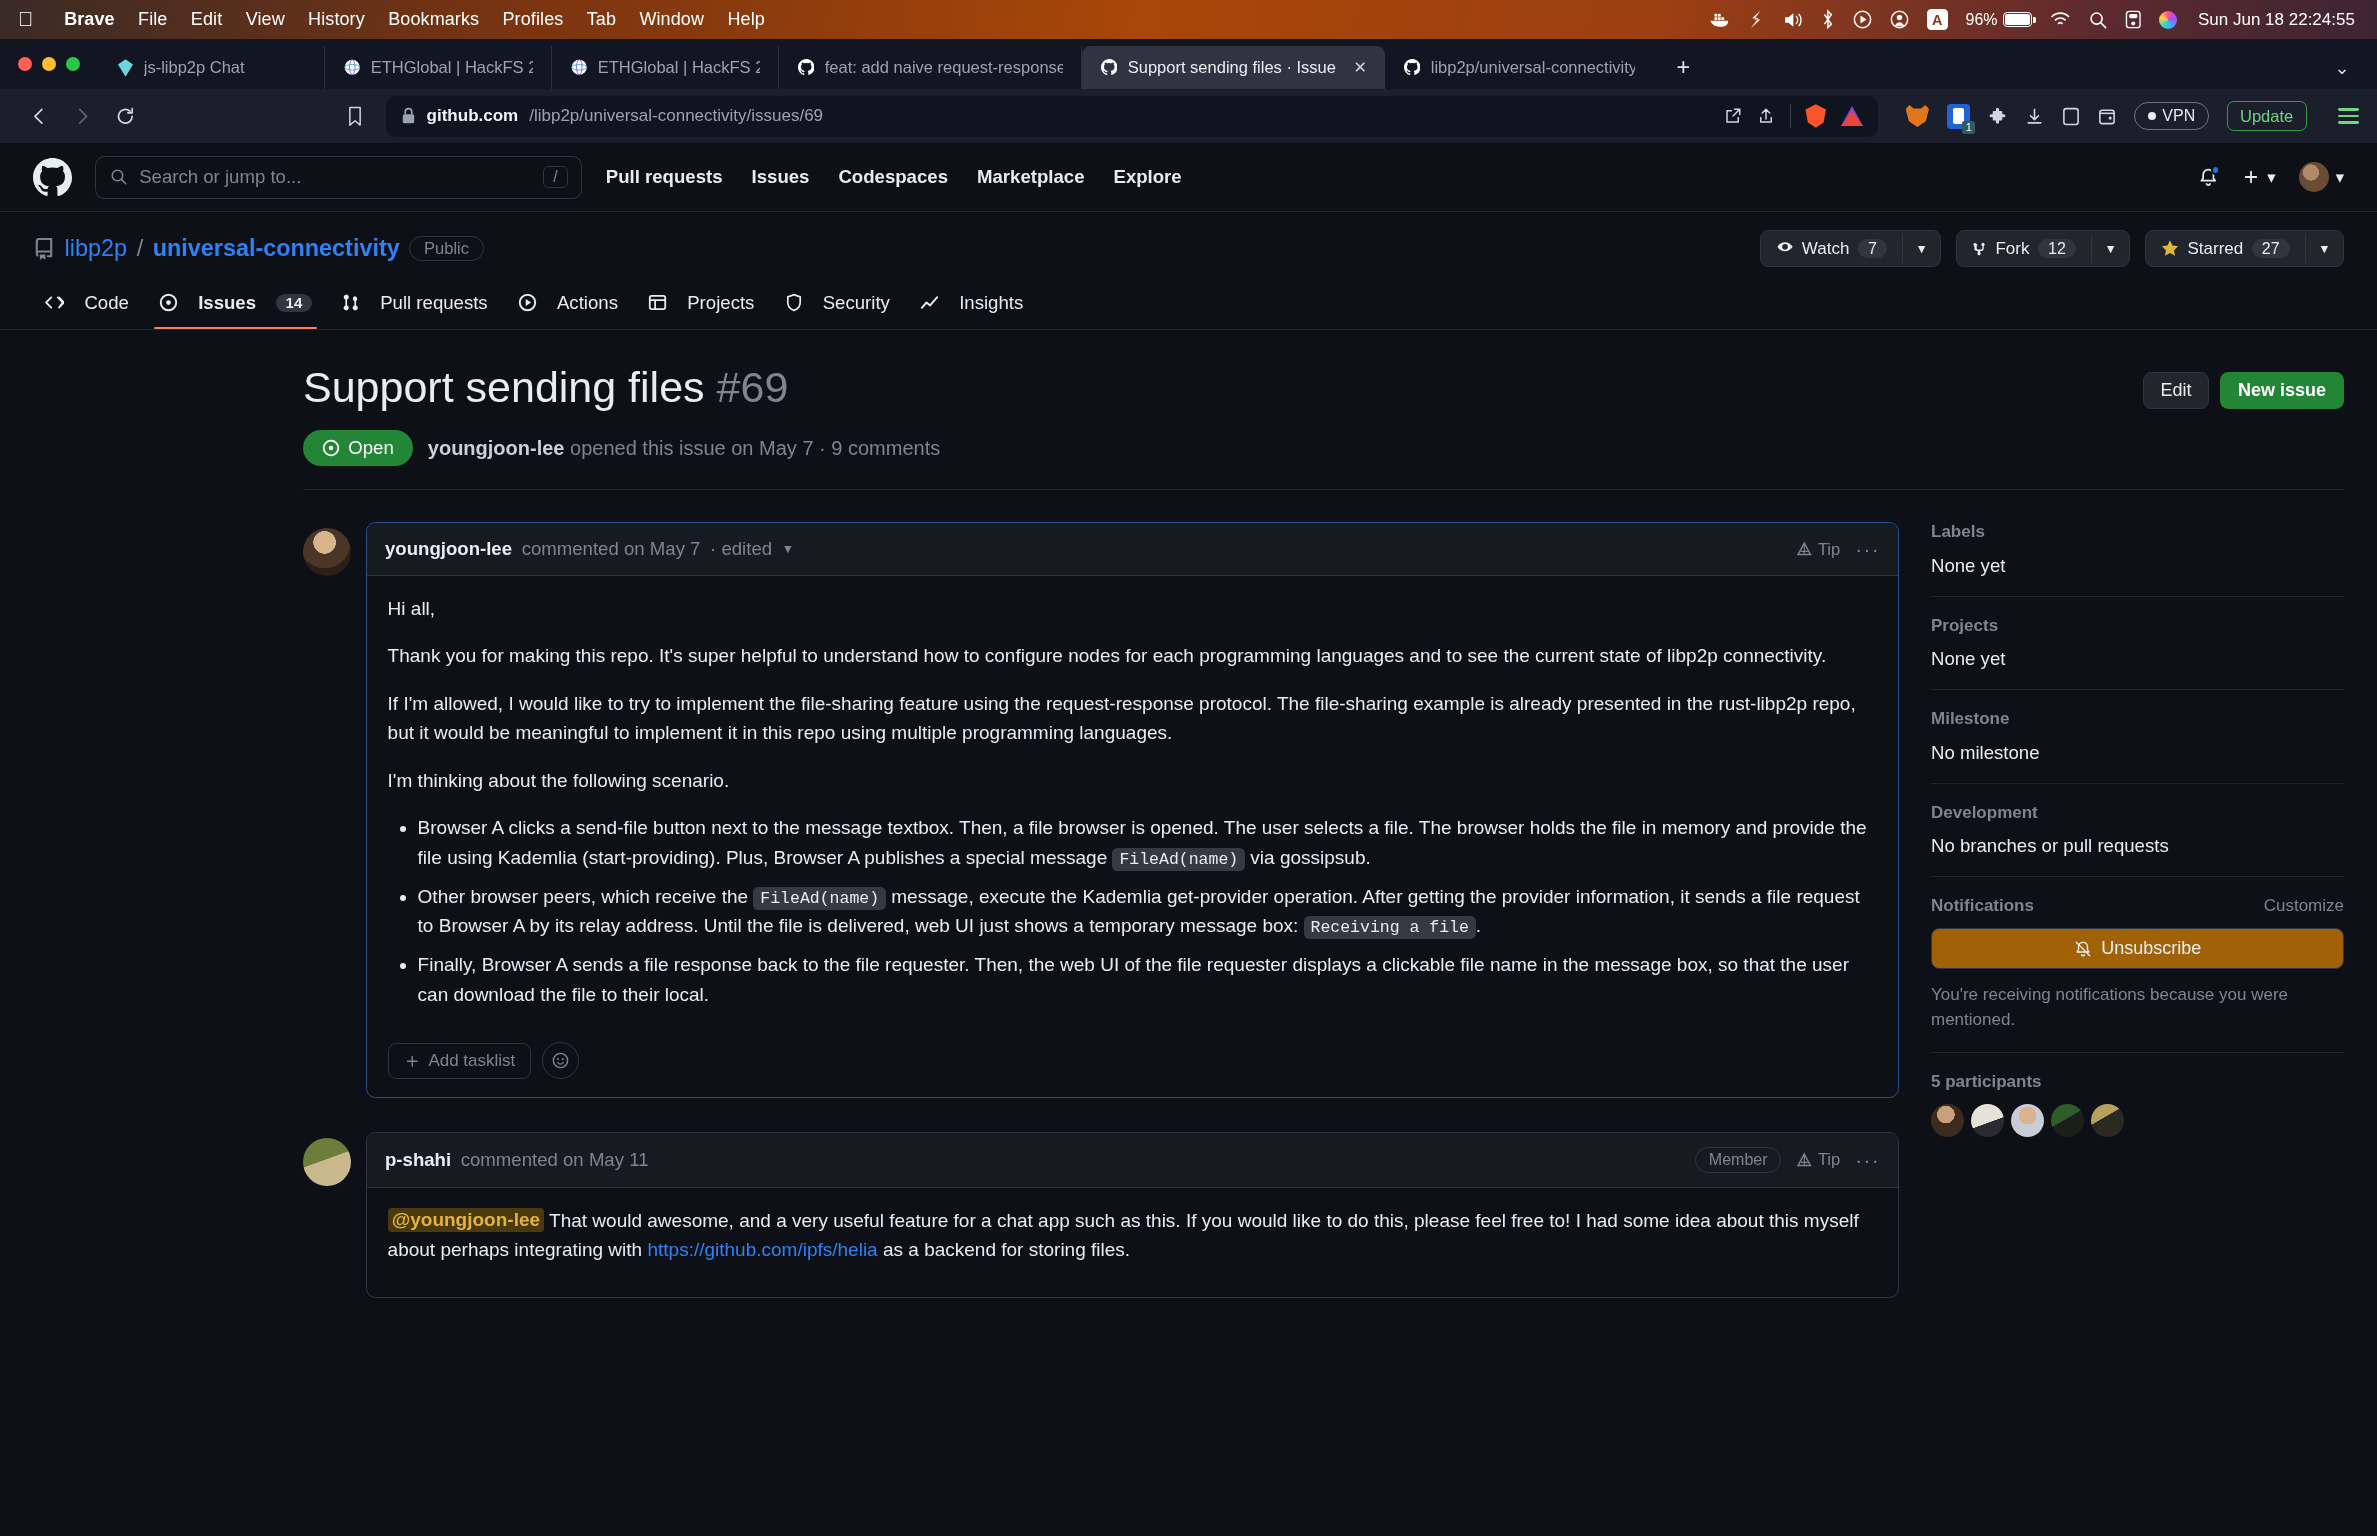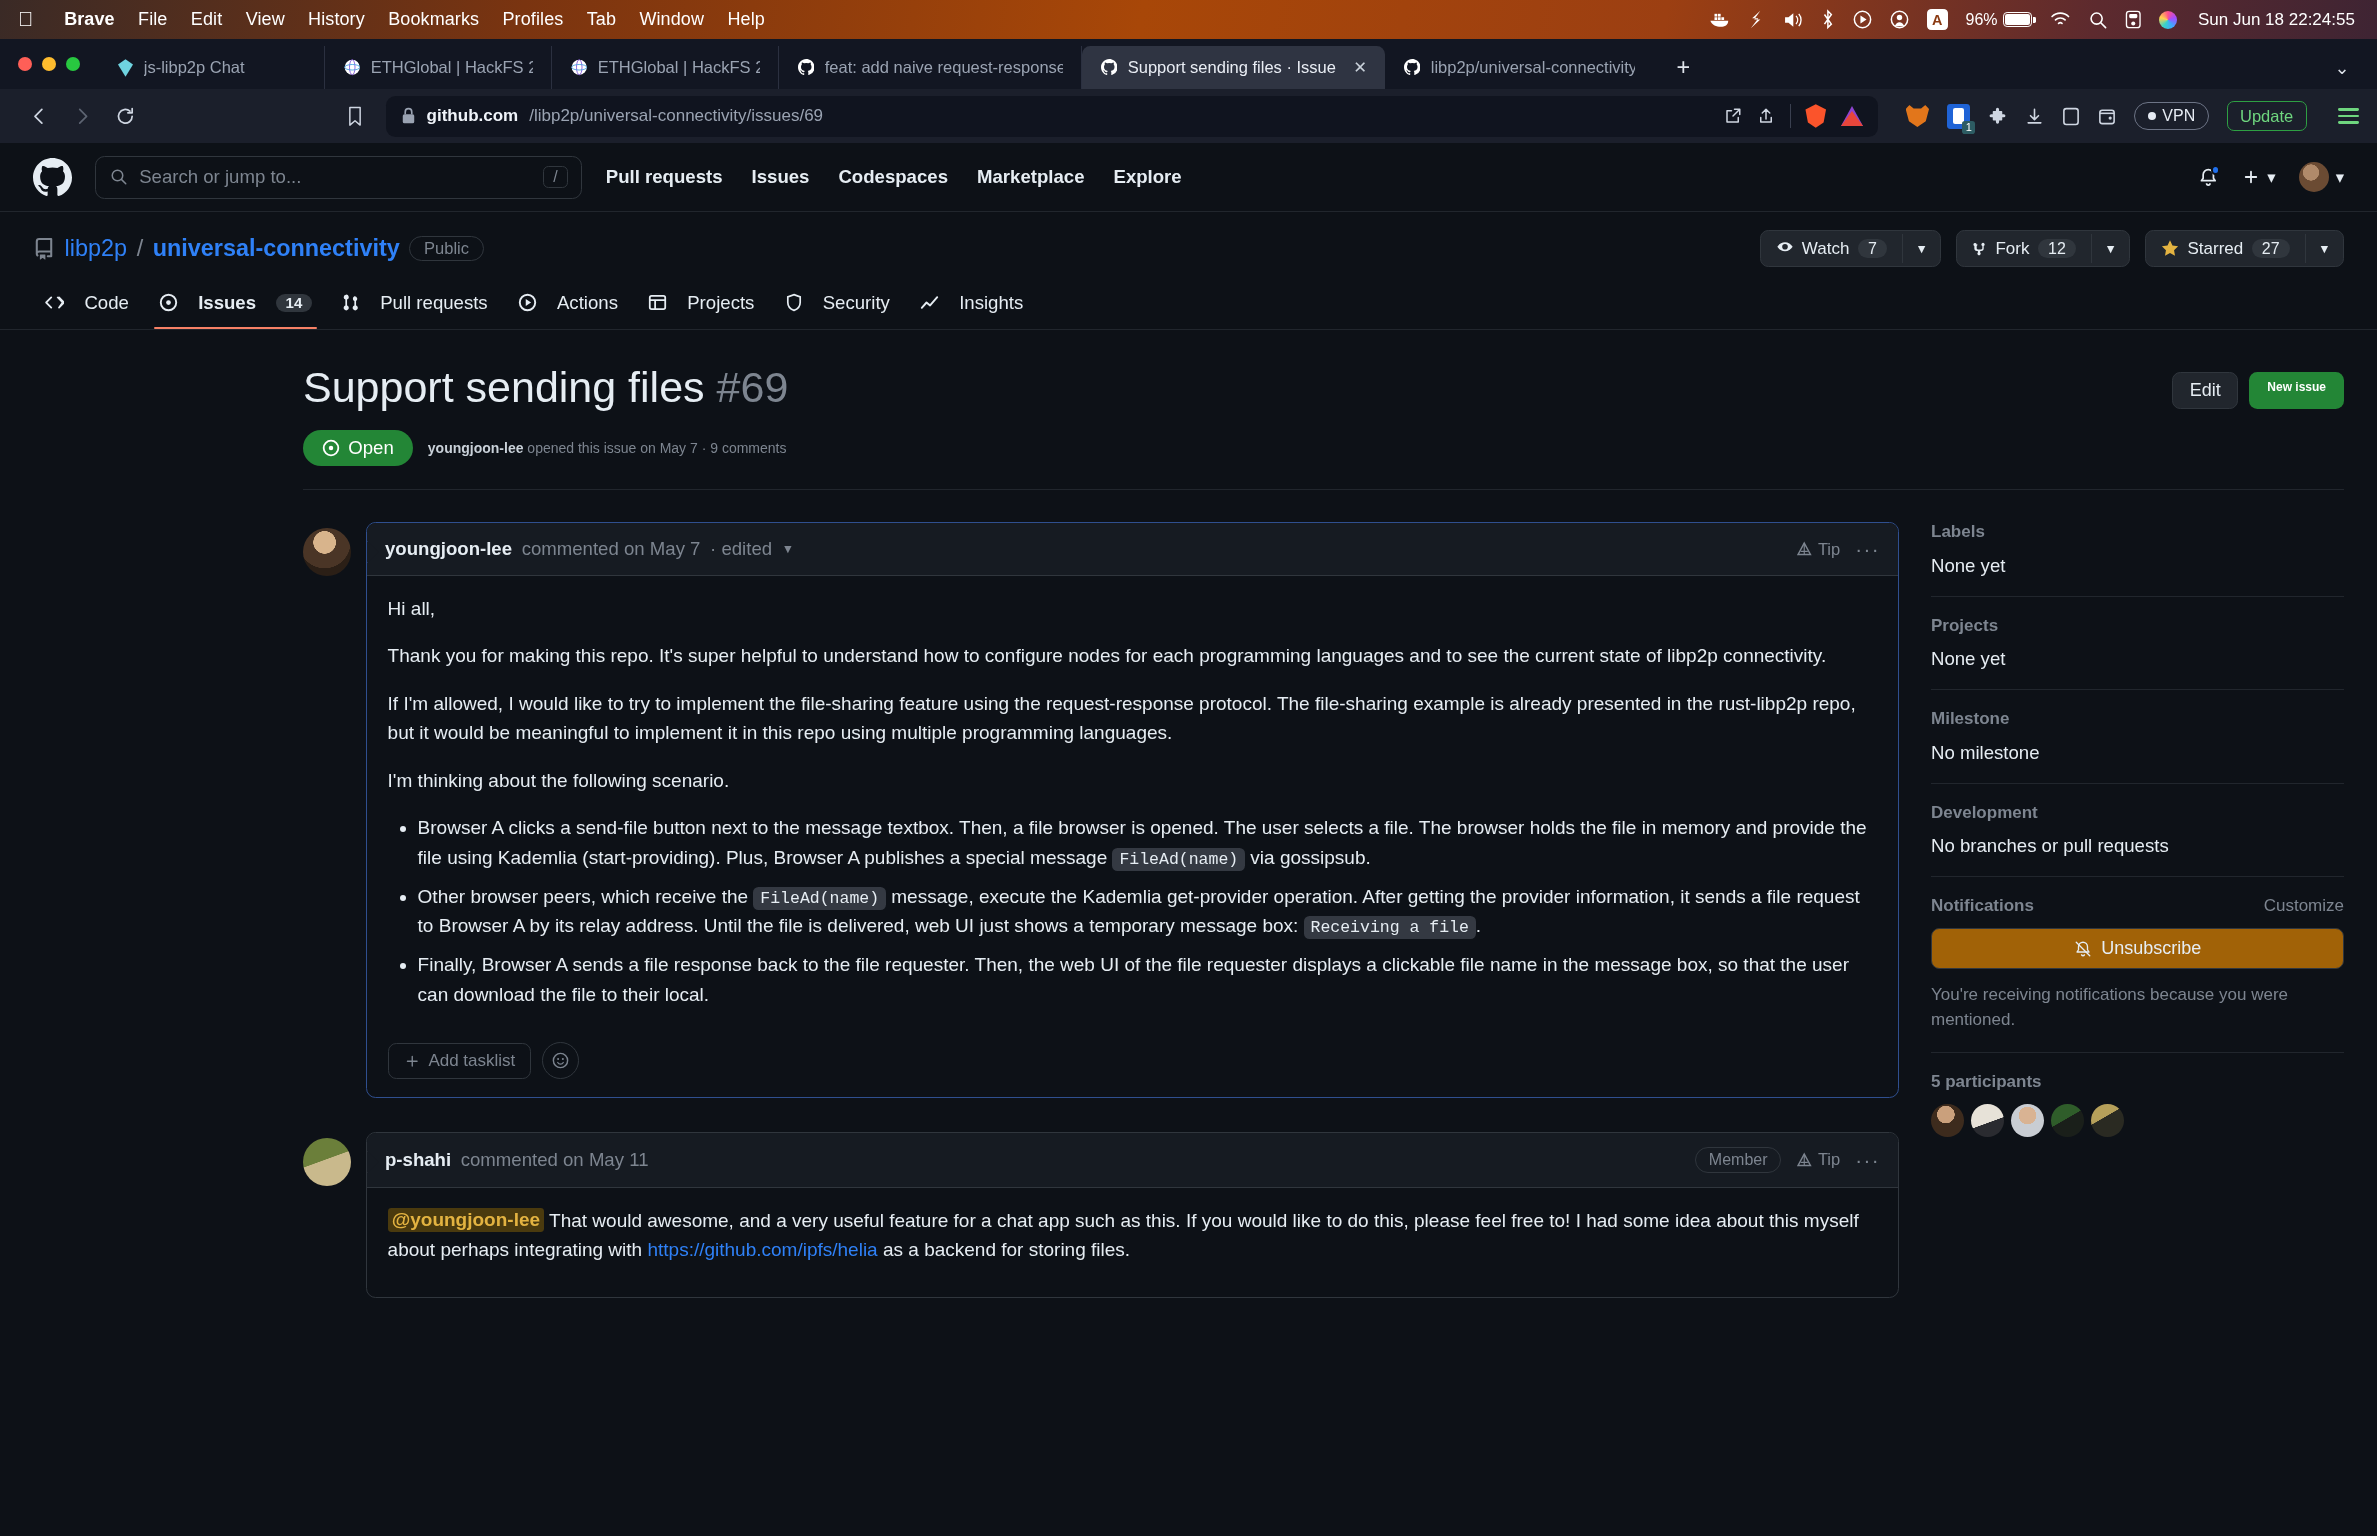--- a/index.html
+++ b/index.html
@@ -114,24 +114,24 @@
   .rtab .cnt { background:#30363d; border-radius:16.5px; padding: 0.7px 9.6px; font-size:15px; }
   .rtab.active { font-weight: 600; }
   .rtab.active::after { content:""; position:absolute; left:6.9px; right:6.9px; bottom:-0.7px; height:2.8px; background:#f78166; border-radius:2.1px;}
 
   .issue-wrap { padding: 33px 33px 0 303px; }
   .issue-head { display:flex; align-items:flex-start; }
   .issue-title { font-size: 43px; font-weight: 400; line-height:1.15; }
   .issue-num { color:#7d8590; }
   .issue-btns { margin-left:auto; display:flex; gap: 11px; padding-top: 9.6px; }
   .btn-edit { background:#21262d; border:0.7px solid #30363d; border-radius:8.3px; padding: 6.9px 16.5px; font-size:18px; color:#e6edf3; }
-  .btn-new { background:#238636; border-radius:8.3px; padding: 7.6px 18px; font-size:12px; color:#fff; font-weight:600; }
+  .btn-new { background:#238636; border-radius:8.3px; padding: 7.6px 18px; font-size:18px; color:#fff; font-weight:600; }
   .issue-meta { display:flex; align-items:center; gap: 15px; margin-top: 18px; }
   .state-open { background:#238636; border-radius:23.4px; padding: 6.9px 19px; color:#fff; font-size:18.6px; display:flex; align-items:center; gap:8.3px; font-weight:500;}
-  .meta-text { color:#7d8590; font-size:14px; }
+  .meta-text { color:#7d8590; font-size:20px; }
   .meta-text b { color:#c9d1d9; font-weight:600; }
   .hr { border-top:0.7px solid #21262d; margin: 23.4px 0 0 0; }
 
   .issue-body { display:flex; padding: 0 33px 0 303px; gap: 32px; }
   .timeline { flex: 1; min-width: 0; padding-top: 32px; }
   .comment-row { display:flex; gap: 15px; position: relative; }
   .comment-row + .comment-row { margin-top: 34px; }
   .avatar-lg { width: 48px; height:48px; border-radius:50%; flex:0 0 48px; margin-top: 5.5px; }
   .av1 { background: radial-gradient(circle at 45% 30%, #d8b48c 0 26%, #4a3526 27% 60%, #2b1f16 61% 100%); }
   .av2 { background: linear-gradient(160deg,#6b7f3a 0 45%, #c9b98c 46% 100%); }

